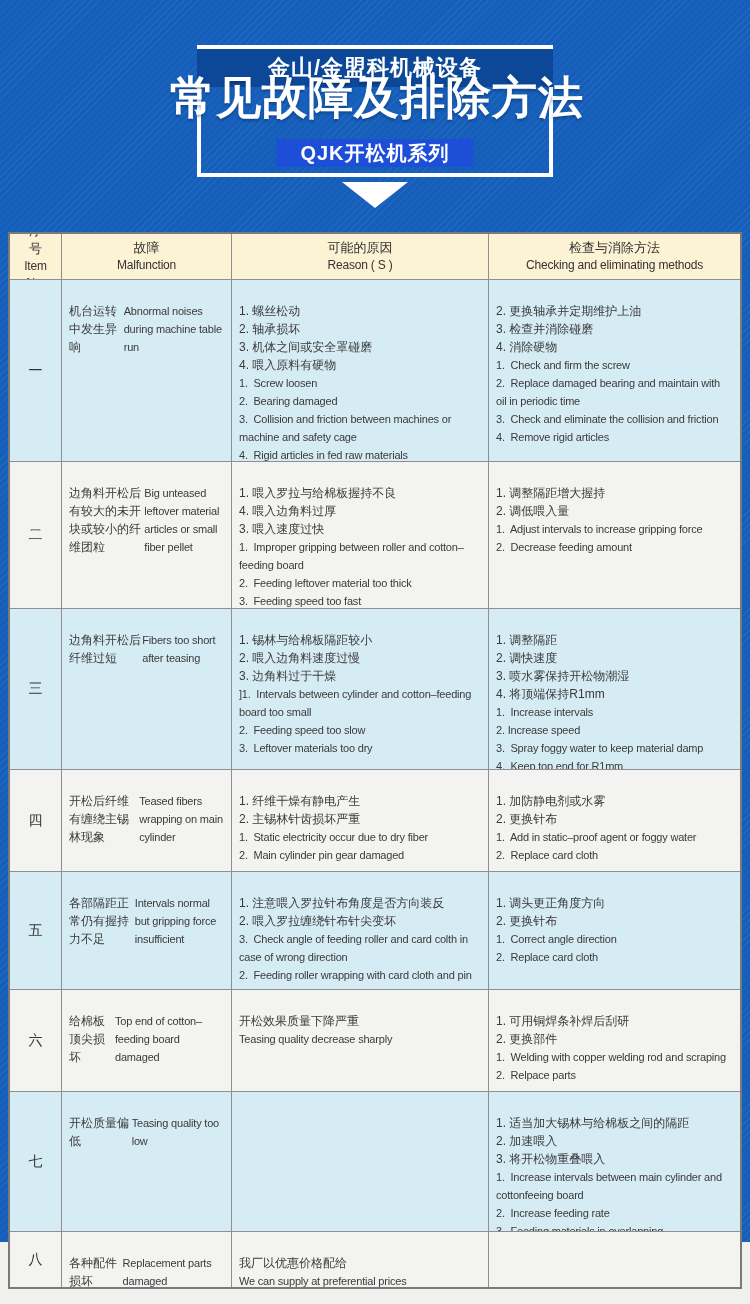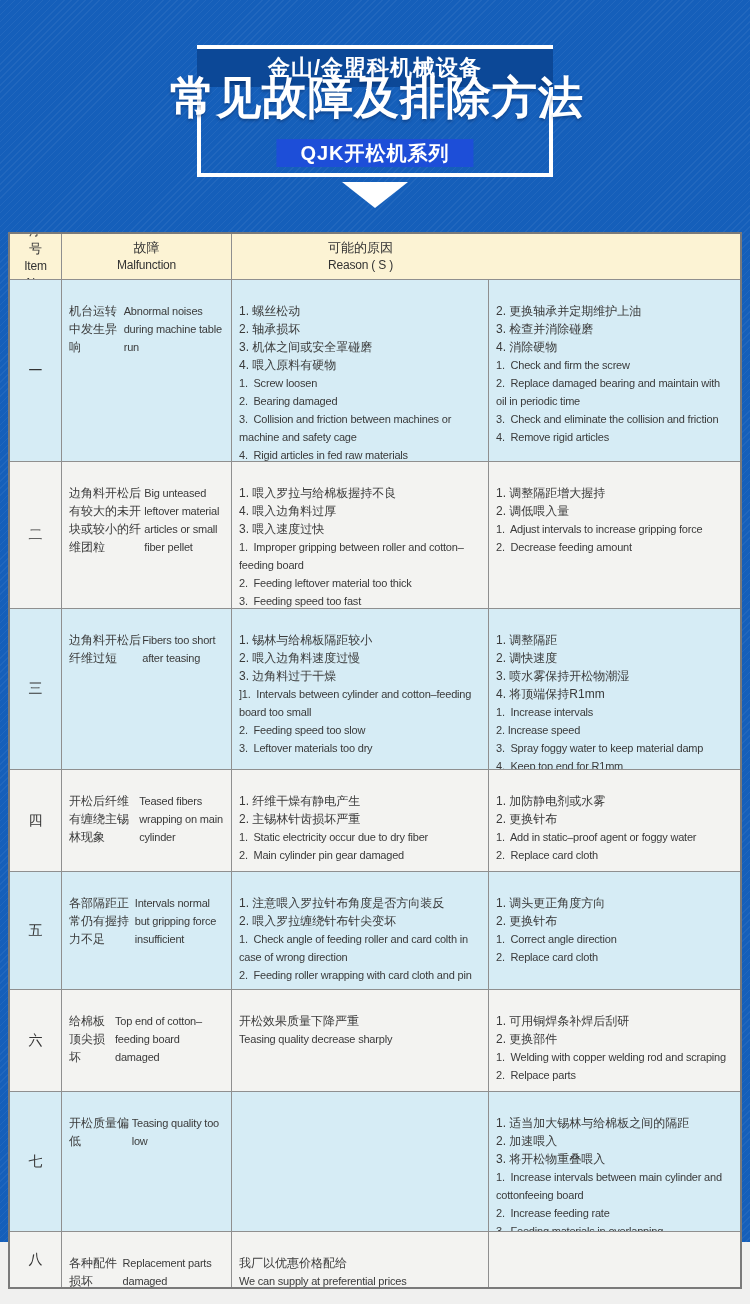--- a/index.html
+++ b/index.html
@@ -100,20 +100,24 @@
           <div class="h-en">Item No.</div>
         </div>
         <div class="cell hcell c1">
           <div class="h-zh">故障</div>
           <div class="h-en">Malfunction</div>
         </div>
         <div class="cell hcell c2">
           <div class="h-zh">可能的原因</div>
           <div class="h-en">Reason ( S )</div>
         </div>
+        <div class="cell hcell c3">
+          <div class="h-zh">检查与消除方法</div>
+          <div class="h-en">Checking and eliminating methods</div>
+        </div>
       </div>
     <div id="tbody">
         <div class="trow" style="height: 182px; background: rgb(214, 236, 245);">
           <div class="cell c0">
             <span class="num">一</span>
           </div>
           <div class="cell c1">
             <div class="line zh">机台运转中发生异响</div>
             <div class="line en">Abnormal noises during machine table run</div>
           </div>
@@ -212,21 +216,21 @@
           <div class="cell c0">
             <span class="num">五</span>
           </div>
           <div class="cell c1">
             <div class="line zh">各部隔距正常仍有握持力不足</div>
             <div class="line en">Intervals normal but gripping force insufficient</div>
           </div>
           <div class="cell c2">
             <div class="line zh">1. 注意喂入罗拉针布角度是否方向装反</div>
             <div class="line zh">2. 喂入罗拉缠绕针布针尖变坏</div>
-            <div class="line en">1.  Check angle of feeding roller and card colth in case of wrong direction</div>
+            <div class="line en">3.  Check angle of feeding roller and card colth in case of wrong direction</div>
             <div class="line en">2.  Feeding roller wrapping with card cloth and pin top damaged</div>
           </div>
           <div class="cell c3">
             <div class="line zh">1. 调头更正角度方向</div>
             <div class="line zh">2. 更换针布</div>
             <div class="line en">1.  Correct angle direction</div>
             <div class="line en">2.  Replace card cloth</div>
           </div>
         </div>
         <div class="trow" style="height: 102px; background: rgb(243, 243, 241);">

